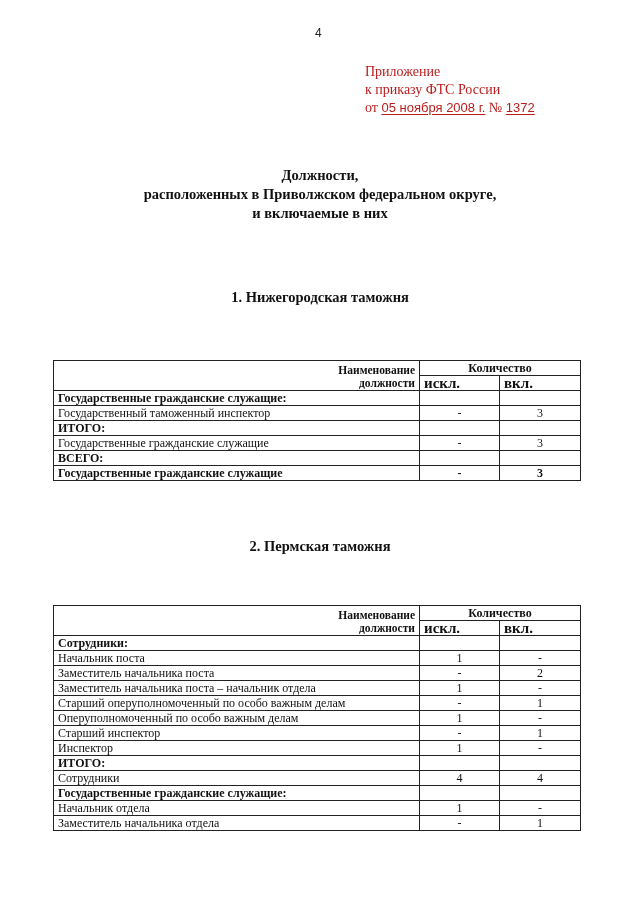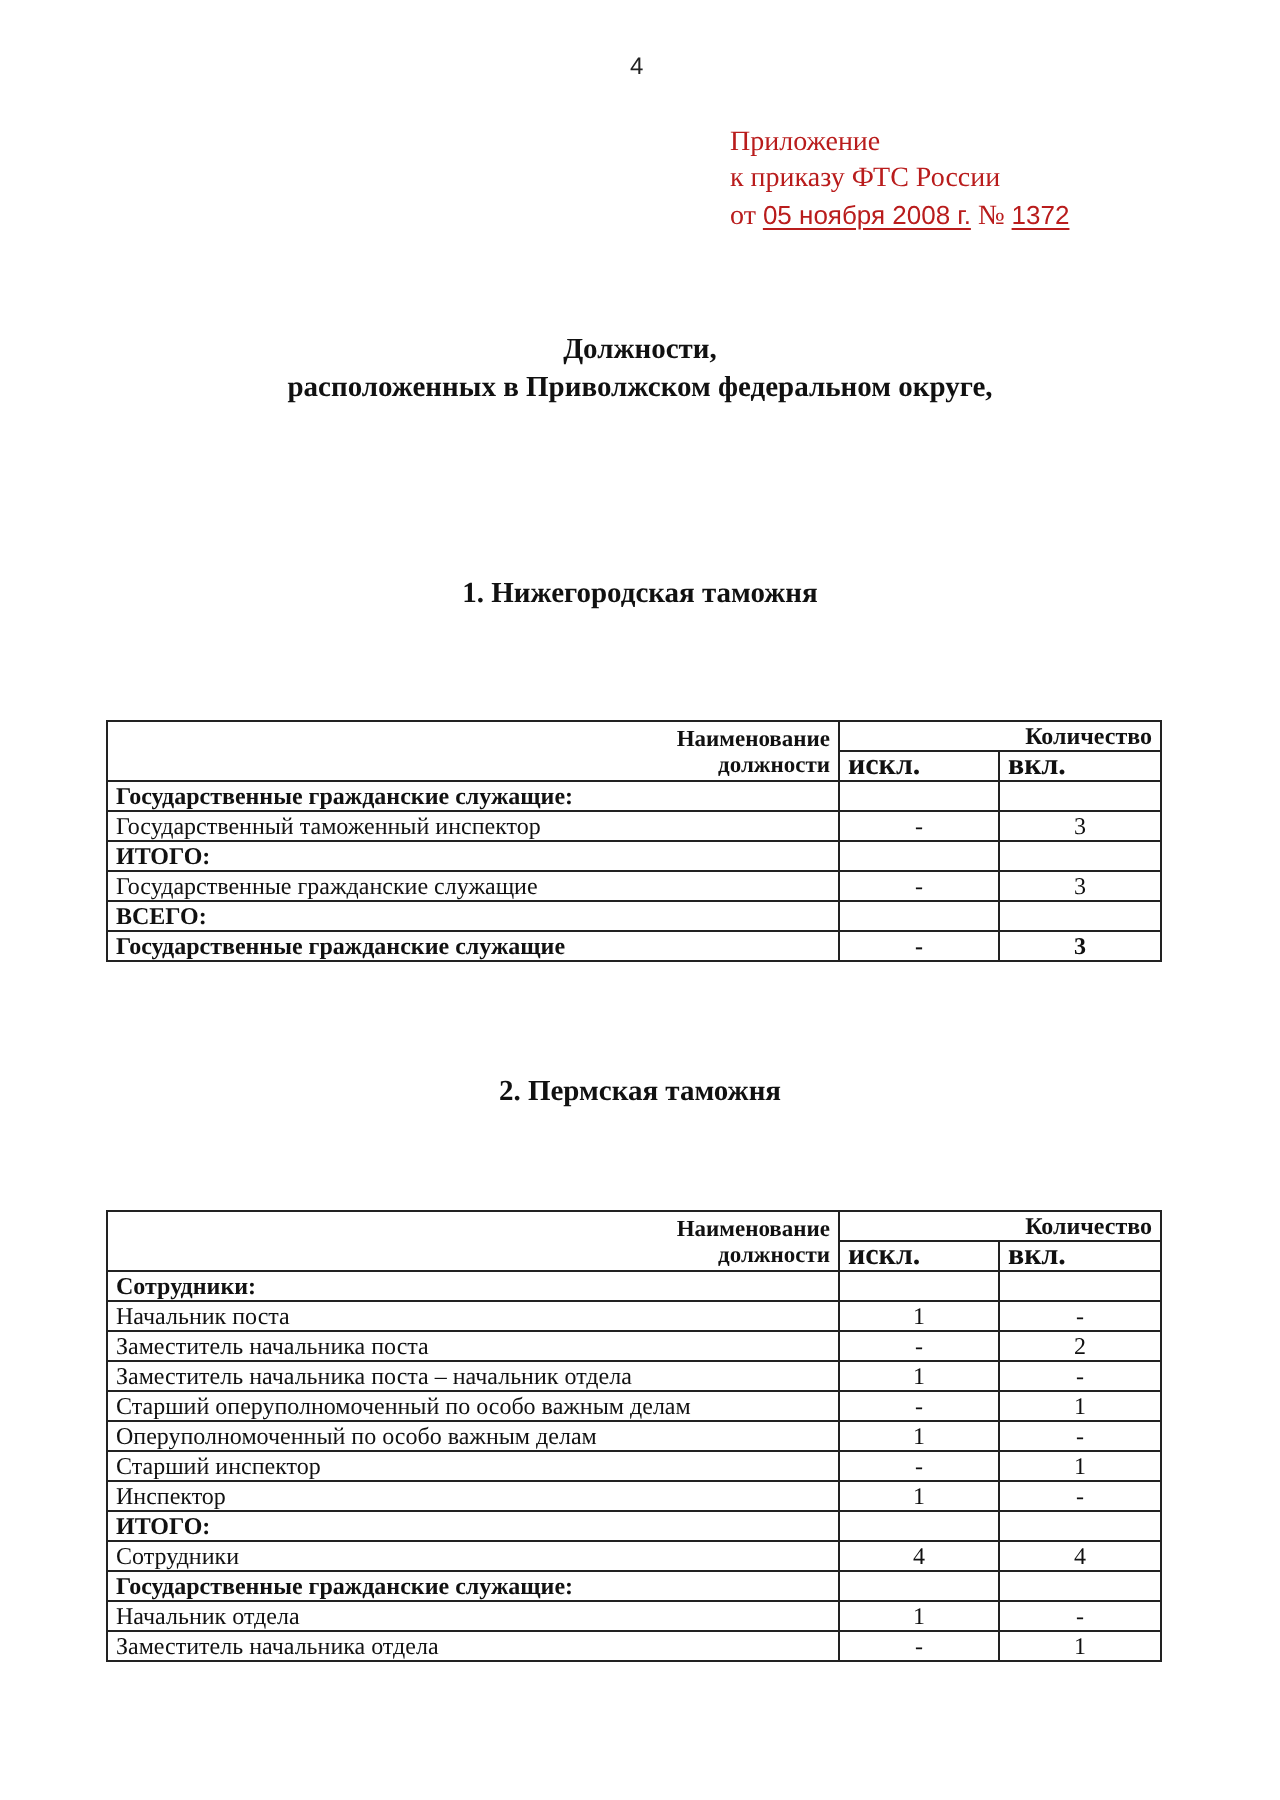--- a/index.html
+++ b/index.html
@@ -40,21 +40,21 @@
       border: 1px solid #222; padding: 0 4px; height: 14px; line-height: 13px;
       white-space: nowrap; overflow: hidden; vertical-align: bottom;
     }
     table.staff col.c1 { width: 366px; }
     table.staff col.c2 { width: 80px; }
     table.staff col.c3 { width: 81px; }
     .t1 { top: 360px; }
     .t2 { top: 605px; }
     .t2 td { height: 15px; }
     td.hdr-name { text-align: right; font-weight: bold; font-size: 11.5px; line-height: 15px; vertical-align: middle; }
-    td.hdr-qty { text-align: right; font-weight: bold; font-size: 12px; }
+    td.hdr-qty { text-align: center; font-weight: bold; font-size: 12px; }
     td.hdr-sub { text-align: left; font-weight: bold; font-size: 15px; }
     td.num { text-align: center; }
     tr.bold td.name { font-weight: bold; }
     tr.boldnum td.num { font-weight: bold; }
   </style>
 </head>
 <body>
 
 <div class="page-number">4</div>
 
@@ -65,20 +65,21 @@
     <span>от</span>
     <span class="u">05  ноября 2008 г.</span>
     <span>№</span>
     <span class="u">1372  </span>
   </div>
 </div>
 
 <div class="title">
   <div>Должности,</div>
   <div>расположенных в Приволжском федеральном округе,</div>
+  <div>и включаемые в них</div>
 </div>
 
 <div class="section-heading sh1">1. Нижегородская таможня</div>
 
 <table class="staff t1">
   <colgroup>
       <col class="c1">
       <col class="c2">
       <col class="c3">
     </colgroup>

